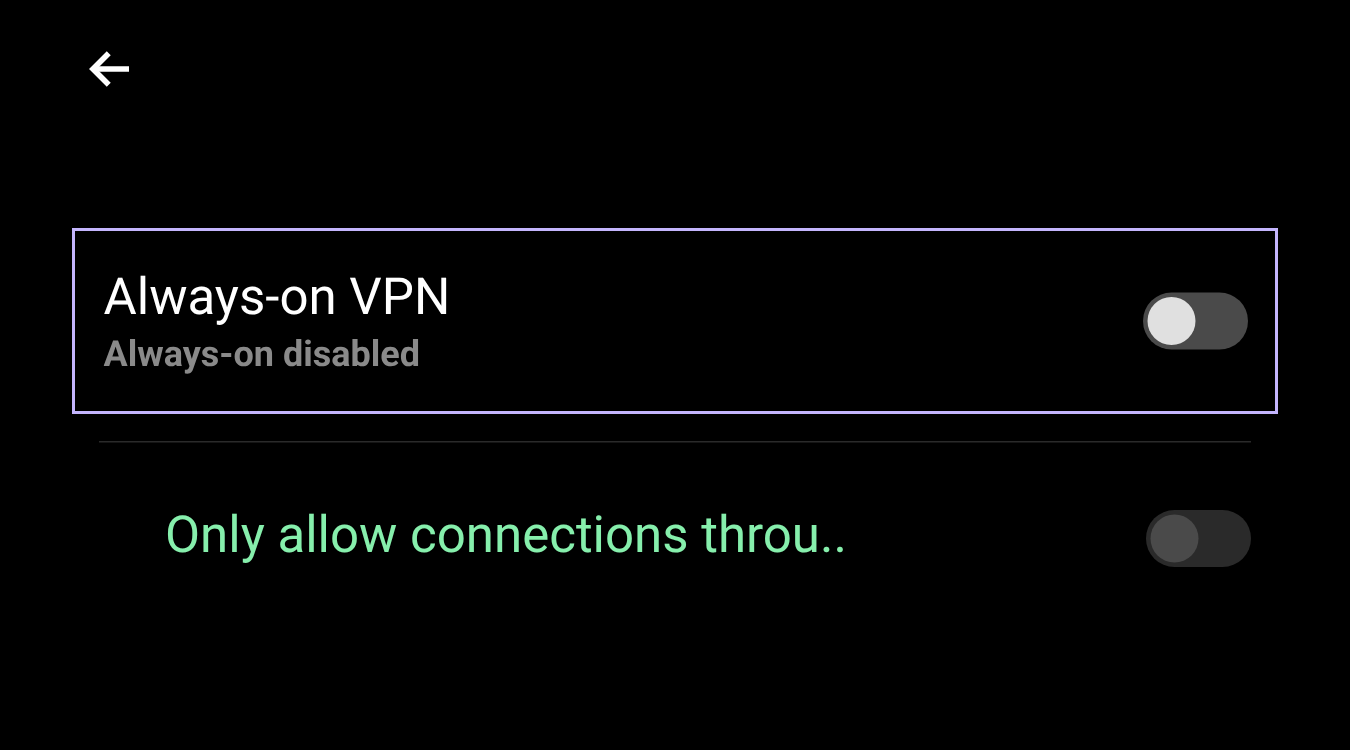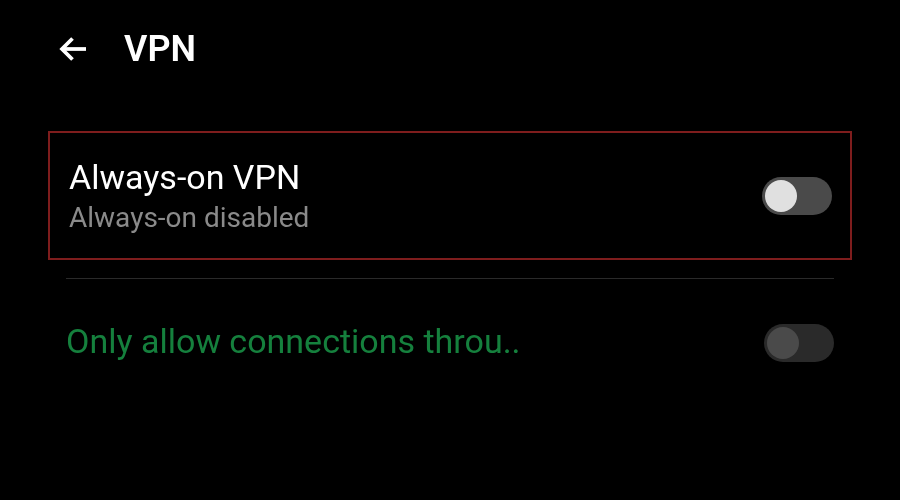--- a/index.html
+++ b/index.html
@@ -44,45 +44,46 @@
       padding: 0 48px;
     }
     .setting-row {
       display: flex;
       align-items: center;
       justify-content: space-between;
       padding: 24px 18px;
       position: relative;
     }
     .setting-row.highlighted {
-      border: 2px solid #7f1d1d;
-      margin-top: 33px;
+      border: 2px solid #c4b5fd;
+      margin-top: 60px;
       padding-left: 19px;
     }
     .setting-text {
       flex: 1;
       min-width: 0;
       overflow: hidden;
     }
     .setting-title {
       color: #ffffff;
       font-size: 34px;
       font-weight: 400;
       margin-bottom: 4px;
       white-space: nowrap;
       overflow: hidden;
       text-overflow: ellipsis;
     }
     .setting-subtitle {
       color: #8a8a8a;
-      font-size: 28px;
-      font-weight: 400;
+      font-size: 24px;
+      font-weight: 700;
     }
     .setting-row.disabled .setting-title {
-      color: #15803d;
+      color: #86efac;
+      margin-left: 44px;
     }
     .setting-row.disabled .setting-subtitle {
       color: #6a6a6a;
     }
     .toggle {
       width: 70px;
       height: 38px;
       border-radius: 19px;
       position: relative;
       cursor: pointer;
@@ -123,21 +124,20 @@
 </head>
 <body>
 
 <div class="header">
   <div class="back-icon">
     <svg viewBox="0 0 24 24">
       <line x1="4" y1="12" x2="20" y2="12"></line>
       <polyline points="11,5 4,12 11,19"></polyline>
     </svg>
   </div>
-  <h1 class="page-title">VPN</h1>
 </div>
 
 <div class="content">
 
   <div class="setting-row highlighted">
     <div class="setting-text">
       <div class="setting-title">Always-on VPN</div>
       <div class="setting-subtitle">Always-on disabled</div>
     </div>
     <div class="toggle off">

